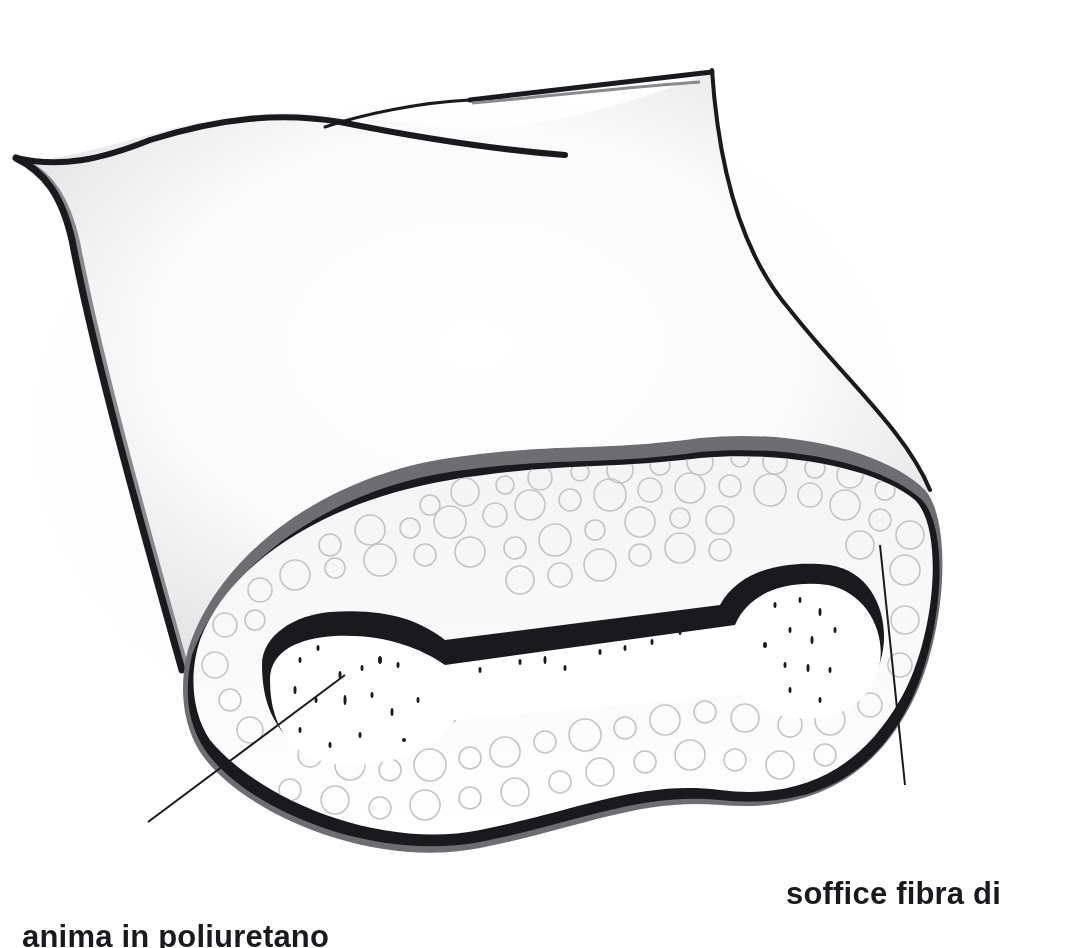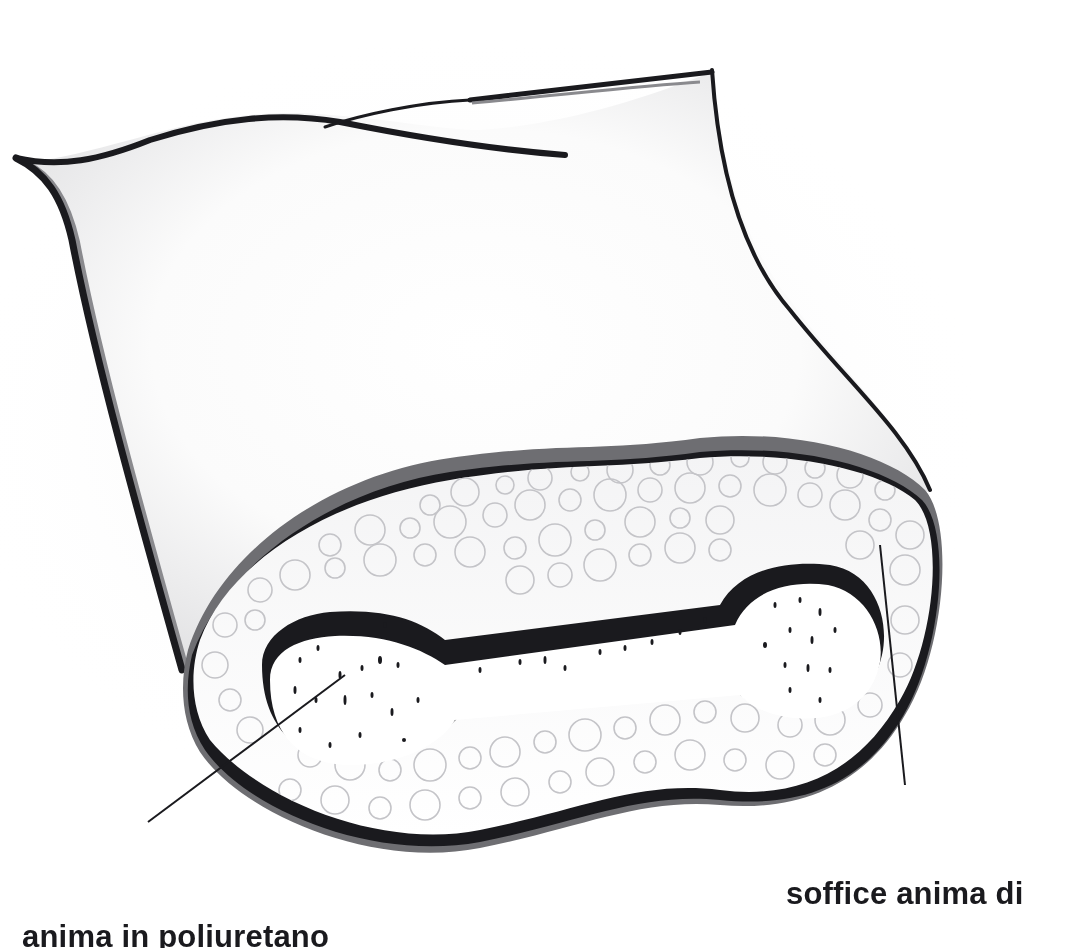--- a/index.html
+++ b/index.html
@@ -201,15 +201,15 @@
     <line x1="880" y1="545" x2="905" y2="785"></line>
   </g>
 </svg>
 
 <div class="label label-core">
   <span>anima in poliuretano</span>
   
 </div>
 
 <div class="label label-fiber">
-  <span>soffice anima di</span>
+  <span>soffice fibra di</span>
   
 </div>
 
 </body></html>

